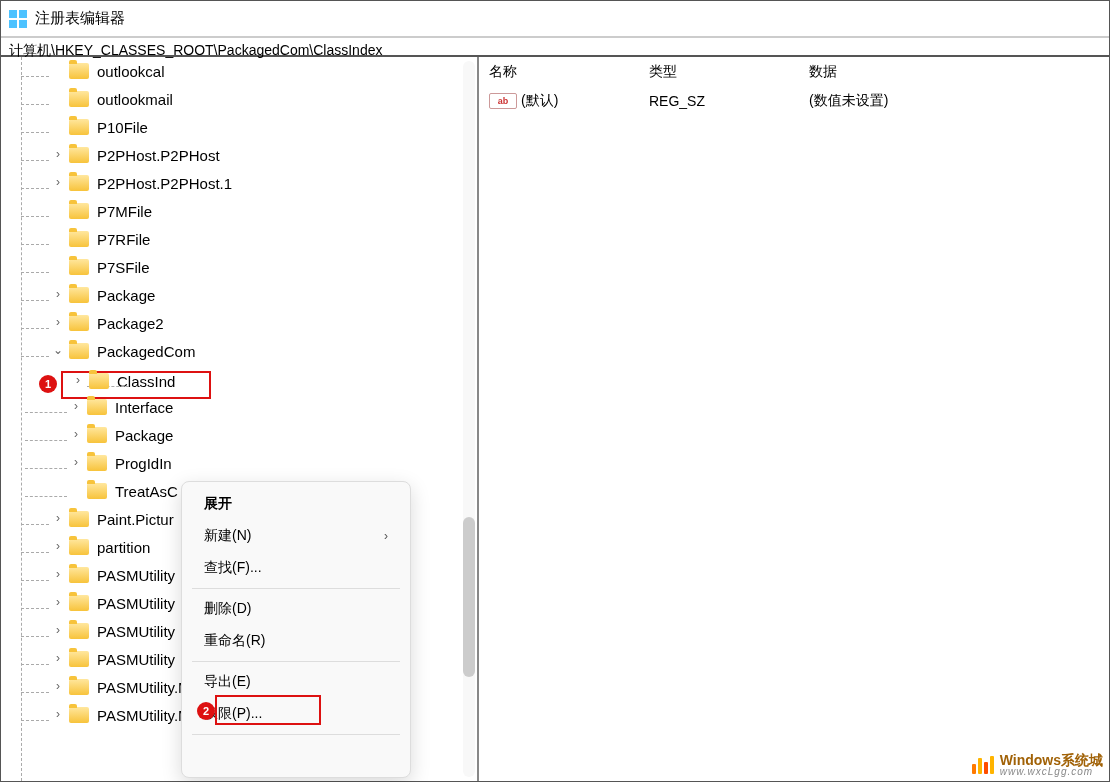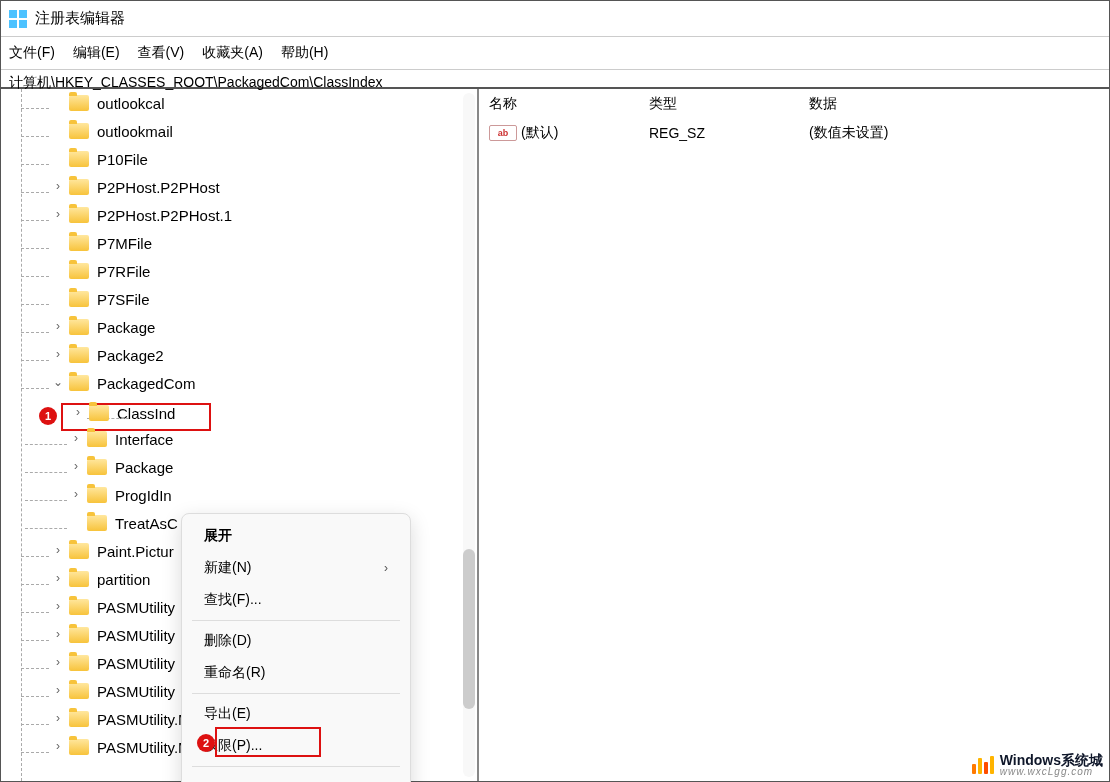--- a/index.html
+++ b/index.html
@@ -45,46 +45,39 @@
   .menu-highlight { position: absolute; border: 2px solid #d11; left: 214px; width: 106px; height: 30px; z-index: 55;}
   
   .watermark { position: absolute; right: 6px; bottom: 4px; display: flex; align-items: center; gap: 6px; font-size: 12px; color:#666; z-index:80;}
   .wm-logo { width:22px; height:18px; display:flex; gap:2px; align-items:flex-end;}
   .wm-logo span { display:block; width:4px; background:#ffb400; border-radius:1px;}
   .wm-logo span:nth-child(1){height:10px;background:#ff7a00;}
   .wm-logo span:nth-child(2){height:16px;}
   .wm-logo span:nth-child(3){height:12px;background:#ff4d00;}
   .wm-logo span:nth-child(4){height:18px;}
   .wm-text { display:flex; flex-direction:column; line-height:1;}
-  .wm-text .big{ font-size:14px; font-weight:bold; color:#0f172a;}
+  .wm-text .big{ font-size:14px; font-weight:bold; color:#a16207;}
   .wm-text .small{ font-size:10px; letter-spacing:1px; color:#888;font-style:italic;}
 </style>
 </head>
 <body>
 
 <div class="window">
   <div class="titlebar">
     <span class="app-icon">
       <svg viewBox="0 0 18 18">
           <rect x="0" y="0" width="8" height="8" fill="#4cc2ff"></rect>
           <rect x="10" y="0" width="8" height="8" fill="#4cc2ff"></rect>
           <rect x="0" y="10" width="8" height="8" fill="#4cc2ff"></rect>
           <rect x="10" y="10" width="8" height="8" fill="#4cc2ff"></rect>
         </svg>
     </span>
     <span class="title-text">注册表编辑器</span>
   </div>
 
-  <div class="menubar">
-    <span>文件(F)</span>
-    <span>编辑(E)</span>
-    <span>查看(V)</span>
-    <span>收藏夹(A)</span>
-    <span>帮助(H)</span>
-  </div>
 
   <div class="addressbar">
     <span>计算机\HKEY_CLASSES_ROOT\PackagedCom\ClassIndex</span>
   </div>
 
   <div class="content">
     <div class="tree-panel">
       <div class="tree-vline"></div>
       <ul class="tree" id="tree">
           <li class="tree-item lvl1">

